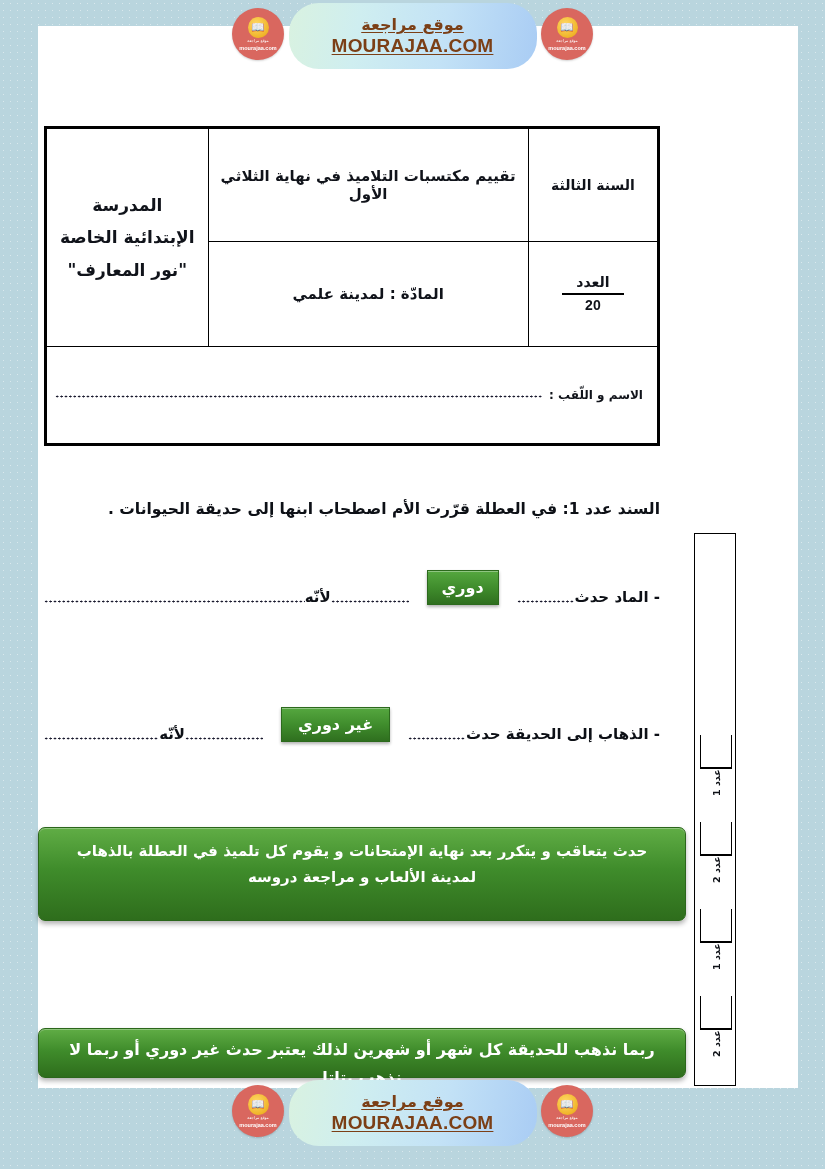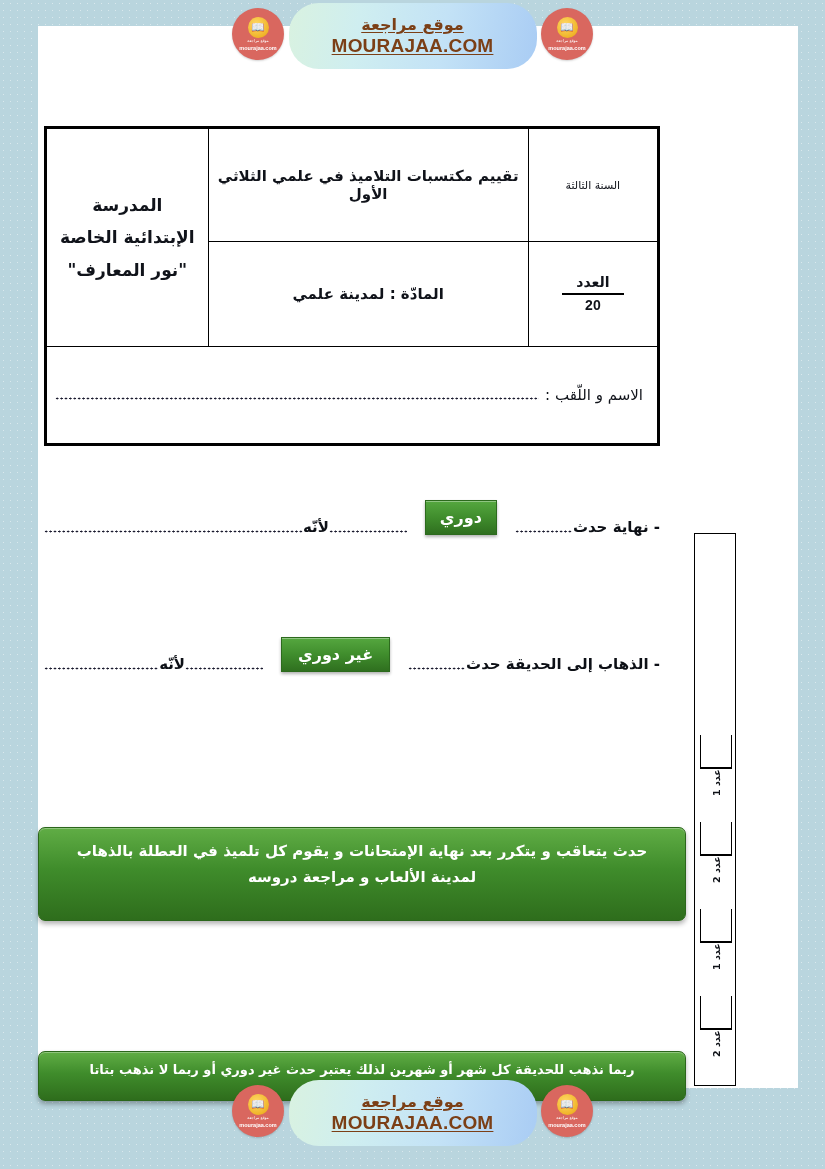--- a/index.html
+++ b/index.html
@@ -63,32 +63,32 @@
   .head-table{
     position:absolute;left:44px;top:126px;width:616px;
     border:3px solid #000;border-collapse:collapse;background:#fff;
   }
   .head-table td{
     border:1.5px solid #000;padding:4px 8px;text-align:center;vertical-align:middle;
     color:#10131a;
   }
   .cell-school{width:152px;font-size:17px;font-weight:bold;line-height:1.9;}
   .cell-title{width:330px;font-size:15px;font-weight:bold;}
-  .cell-year{width:118px;font-size:11px;font-weight:normal;}
+  .cell-year{width:118px;font-size:14px;font-weight:bold;}
   .cell-subject{font-size:15px;font-weight:bold;}
   .cell-mark{font-size:14px;font-weight:bold;}
   .row-top td{height:104px;}
   .row-mid td{height:96px;}
   .mark-wrap{display:inline-flex;flex-direction:column;align-items:center;
     line-height:1.25;}
   .mark-top{border-bottom:2px solid #000;padding:0 14px 2px;}
   .mark-bot{padding-top:2px;font-family:"Liberation Sans",sans-serif;}
   .row-name td{height:88px;text-align:right;padding-right:14px;}
   .name-line{display:flex;align-items:flex-end;gap:6px;direction:rtl;}
-  .name-lbl{font-size:15px;font-weight:normal;white-space:nowrap;}
+  .name-lbl{font-size:12px;font-weight:bold;white-space:nowrap;}
   .dots{
     flex:1 1 auto;height:11px;
     background-image:radial-gradient(circle, #1a1a2e 0.9px, transparent 1.1px);
     background-size:4.4px 11px;background-repeat:repeat-x;
     background-position:0 bottom;
   }
 
   
   .body-area{position:absolute;left:44px;top:500px;width:616px;}
   .line{
@@ -122,21 +122,21 @@
   .banner{
     position:absolute;left:38px;width:648px;z-index:30;
     background:linear-gradient(180deg,#60ad45 0%,#3f8c2b 45%,#2e6d1c 100%);
     border:1px solid #2b661b;border-radius:7px;
     box-shadow:0 3px 5px rgba(0,0,0,.3), inset 0 1px 0 rgba(255,255,255,.3);
     color:#fff;font-weight:bold;font-size:15px;line-height:1.75;
     direction:rtl;text-align:center;padding:10px 16px;
     box-sizing:border-box;
   }
   .banner.b1{top:827px;height:94px;}
-  .banner.b2{top:1051px;height:50px;padding:7px 16px;font-size:13px;}
+  .banner.b2{top:1028px;height:50px;padding:7px 16px;font-size:16px;}
 
   
   .margin-col{
     position:absolute;left:694px;top:533px;width:42px;height:553px;
     border:1.6px solid #000;background:#fff;box-sizing:border-box;z-index:20;
   }
   .score-slot{
     position:absolute;left:5px;width:32px;height:34px;
     border-left:1.6px solid #000;border-right:1.6px solid #000;
     border-bottom:2.4px solid #000;box-sizing:border-box;
@@ -176,21 +176,21 @@
     <div class="badge-book">📖</div>
     <div class="badge-ar">موقع مراجعة</div>
     <div class="badge-en">mourajaa.com</div>
   </div>
 </div>
 
 <table class="head-table">
   <tbody>
       <tr class="row-top">
     <td class="cell-year">السنة الثالثة</td>
-    <td class="cell-title">تقييم مكتسبات التلاميذ في علمي الثلاثي الأول</td>
+    <td class="cell-title">تقييم مكتسبات التلاميذ في نهاية الثلاثي الأول</td>
     <td class="cell-school" rowspan="2">
       <div>المدرسة الإبتدائية الخاصة</div>
       <div>"نور المعارف"</div>
     </td>
   </tr>
   <tr class="row-mid">
     <td class="cell-mark">
       <span class="mark-wrap">
         <span class="mark-top">العدد</span>
         <span class="mark-bot">20</span>
@@ -204,25 +204,26 @@
         <span class="name-lbl">الاسم و اللّقب :</span>
         <span class="dots"></span>
       </div>
     </td>
   </tr>
 </tbody>
   </table>
 
 <div class="body-area">
 
+  <div class="line support">السند عدد 1: في العطلة قرّرت الأم اصطحاب ابنها إلى حديقة الحيوانات .</div>
 
 
 
   <div class="answer-row" style="margin-bottom:100px;">
-    <span class="txt">- نهاية حدث</span>
+    <span class="txt">- الماد حدث</span>
     <span class="dots gap-s"></span>
     <span class="chip">دوري</span>
     <span class="dots gap-m"></span>
     <span class="txt">لأنّه</span>
     <span class="dots dotfill"></span>
   </div>
 
   <div class="answer-row">
     <span class="txt">- الذهاب إلى الحديقة حدث</span>
     <span class="dots gap-s"></span>

